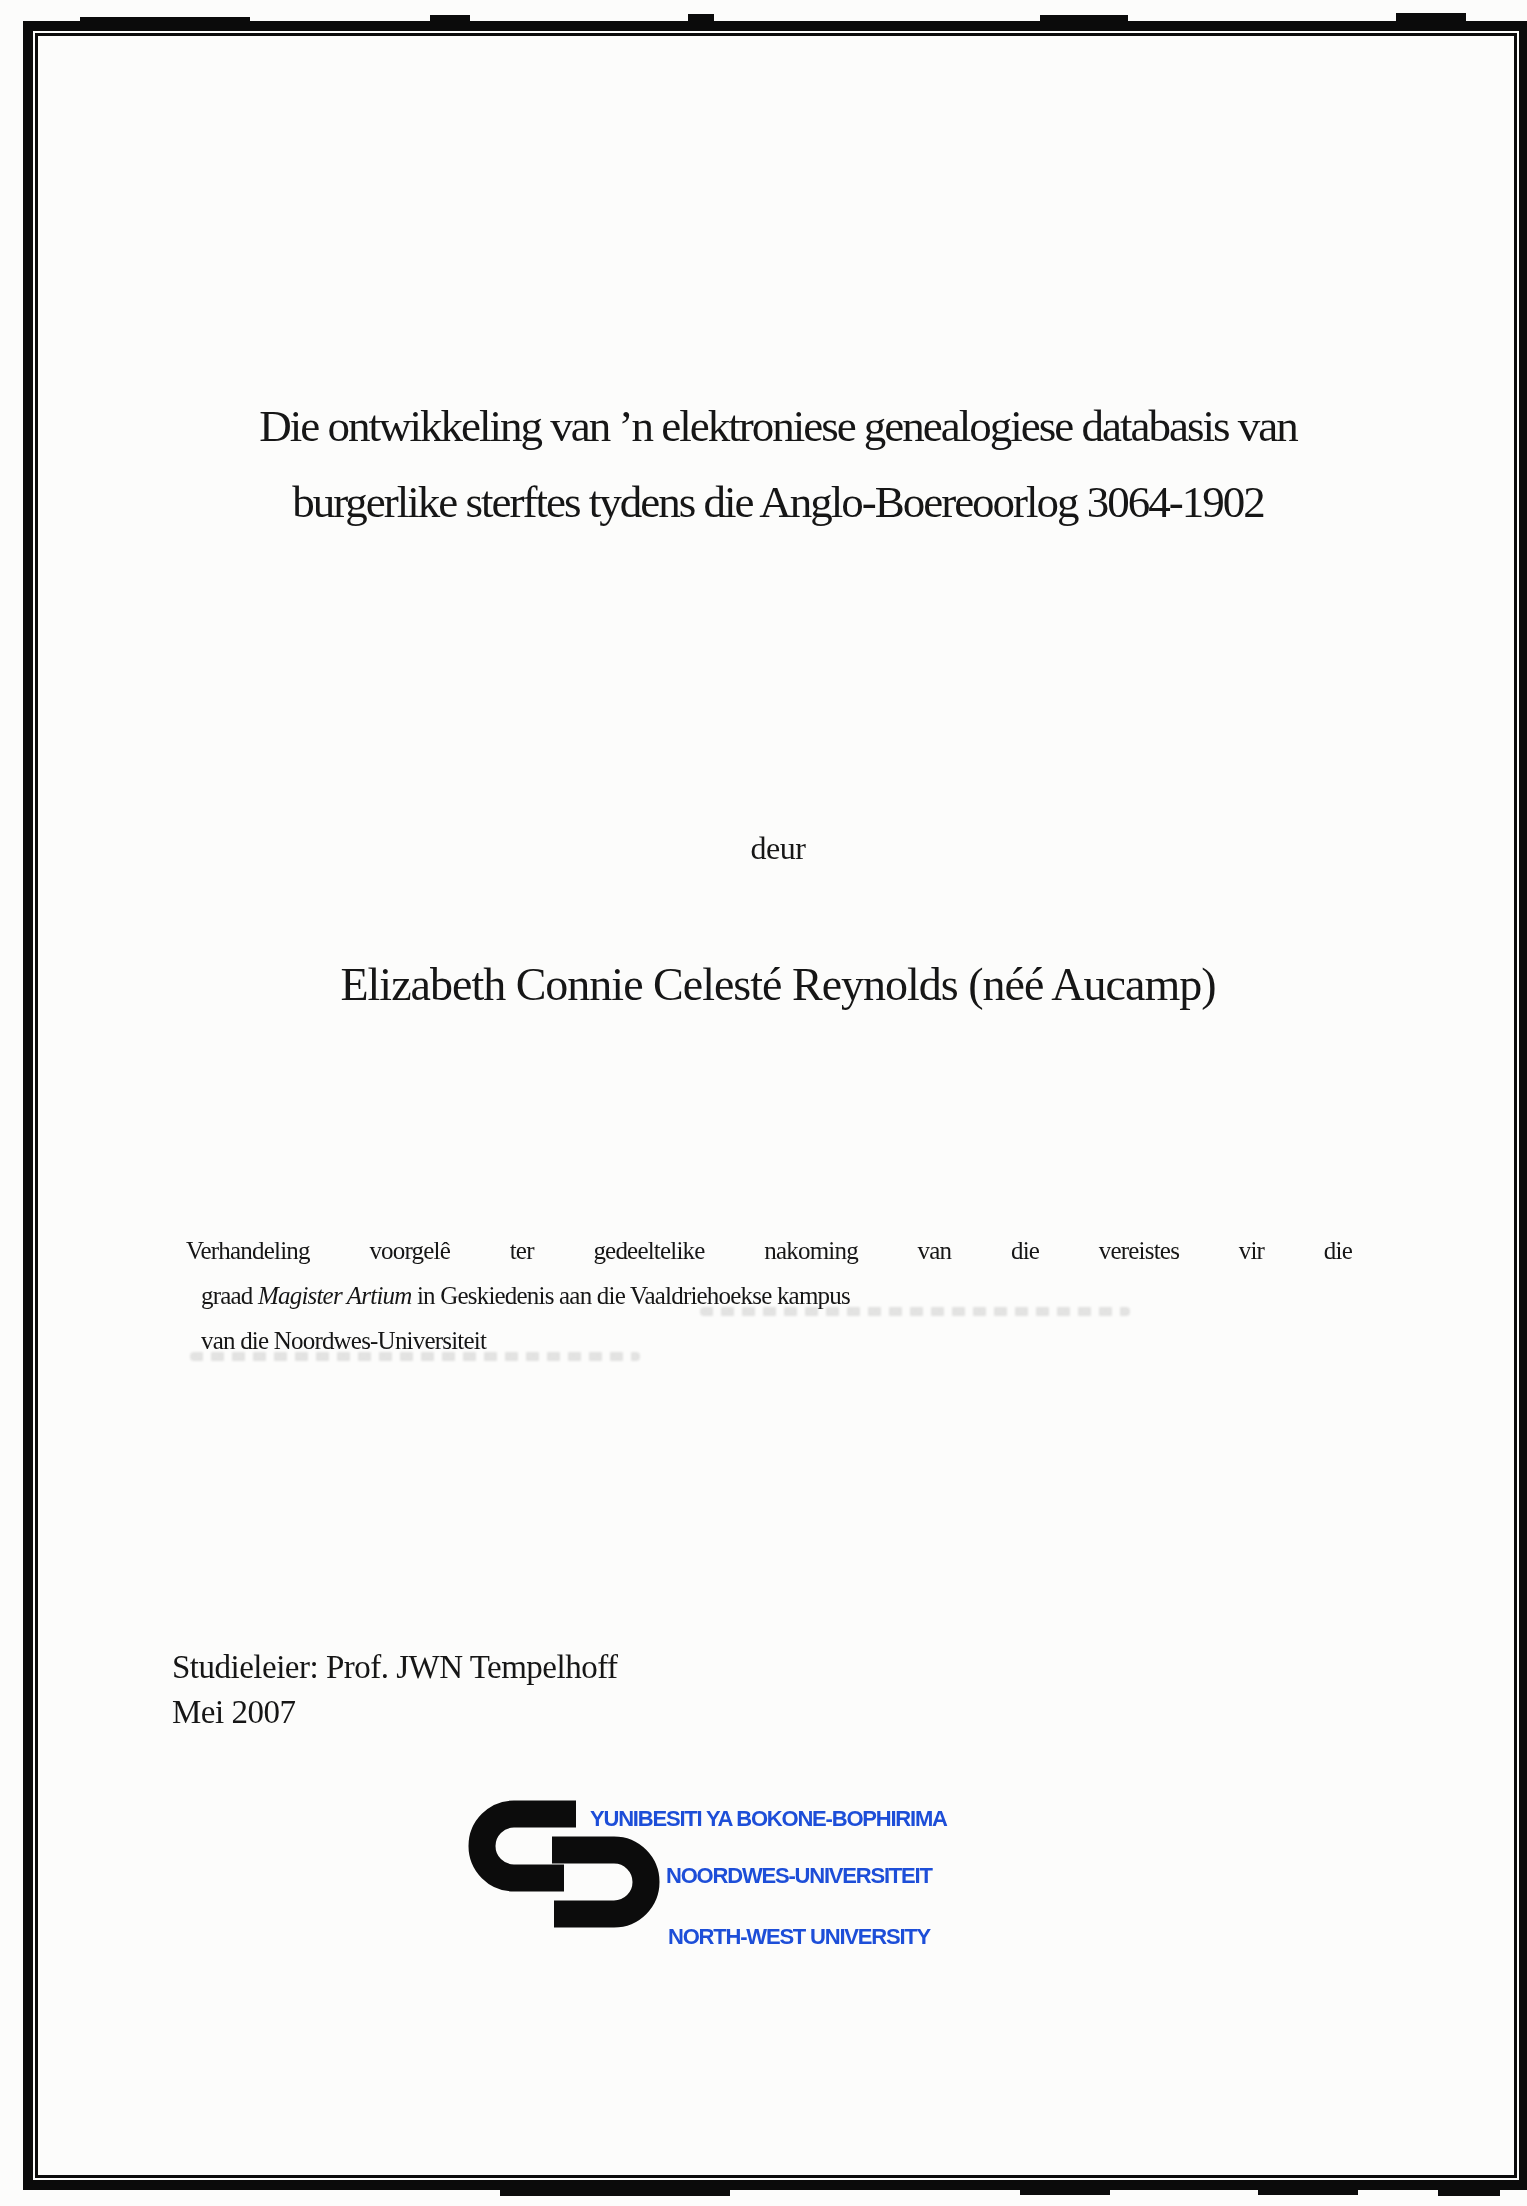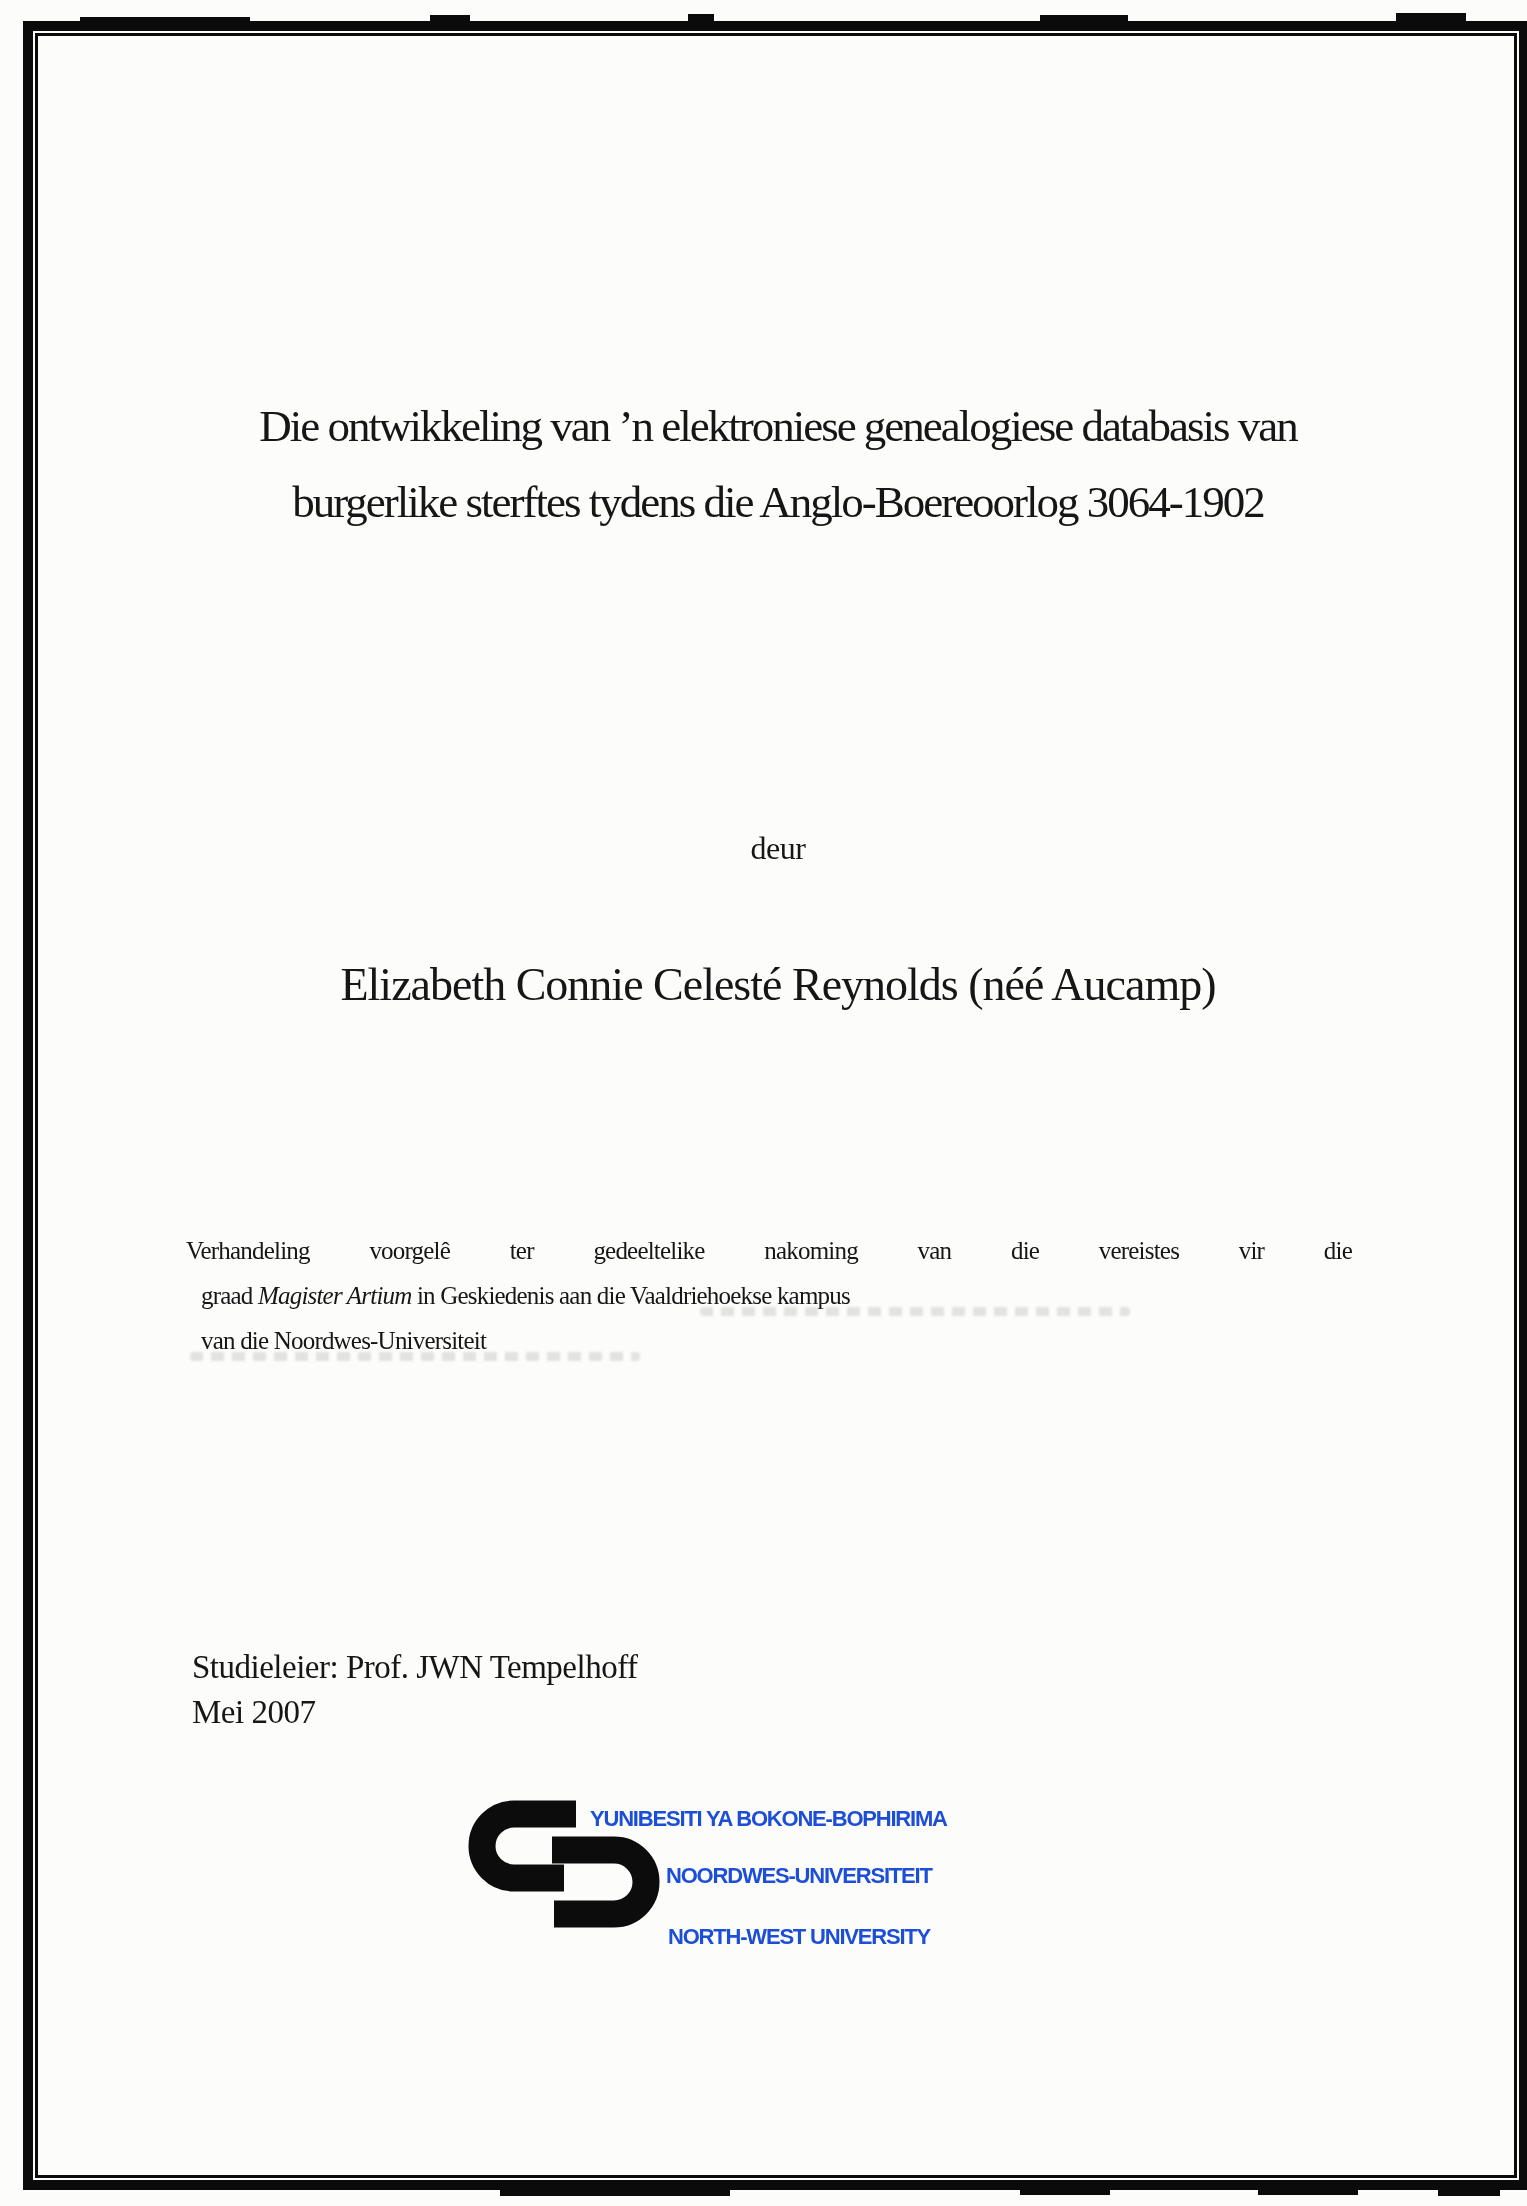--- a/index.html
+++ b/index.html
@@ -42,21 +42,21 @@
     position:absolute;left:0;width:100%;top:958px;
     text-align:center;font-size:46px;letter-spacing:-1px;white-space:nowrap;
   }
   .statement{
     position:absolute;left:186px;top:1228px;width:1166px;
     font-size:25px;line-height:45px;letter-spacing:-0.8px;
   }
   .statement .just{text-align:justify;text-align-last:justify;}
   .statement .nw{white-space:nowrap;margin-left:15px;}
   .supervisor{
-    position:absolute;left:192px;top:1645px;
+    position:absolute;left:172px;top:1645px;
     font-size:33px;line-height:45px;letter-spacing:-0.5px;white-space:nowrap;
   }
   
   .logo-mark{position:absolute;left:468px;top:1800px;width:192px;height:130px;}
   .logo-line{
     position:absolute;
     font-family:"Liberation Sans","DejaVu Sans",sans-serif;
     font-weight:700;font-size:22px;letter-spacing:-1.2px;
     color:#1d4ed8;white-space:nowrap;
   }

